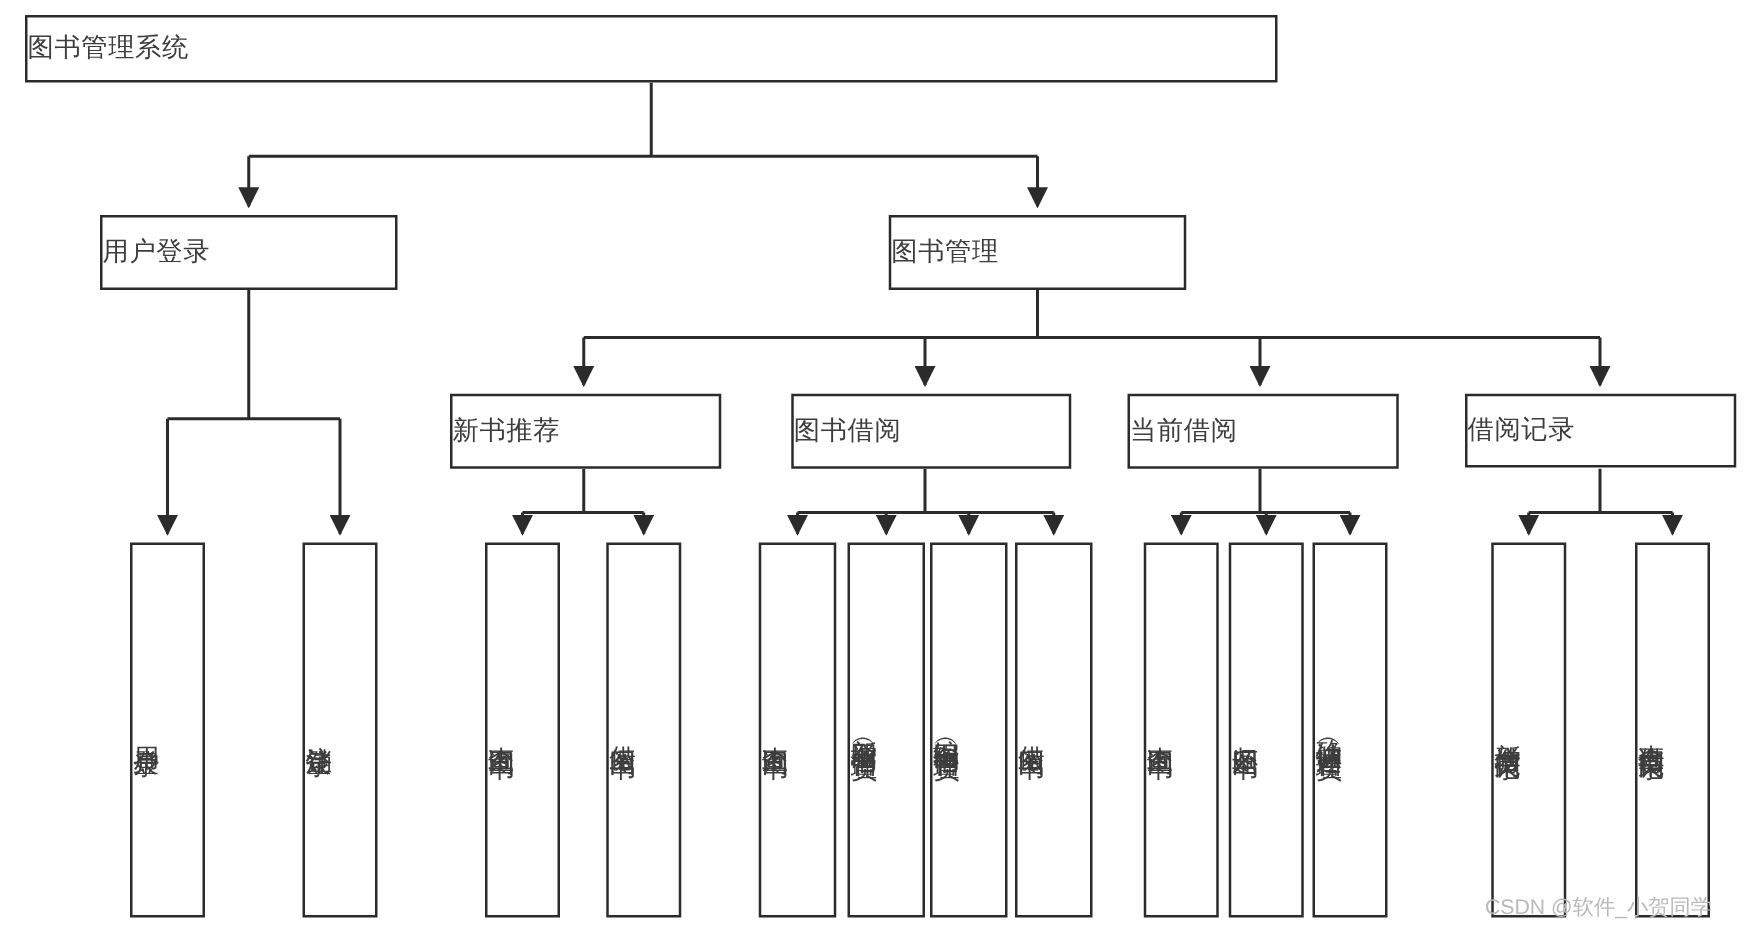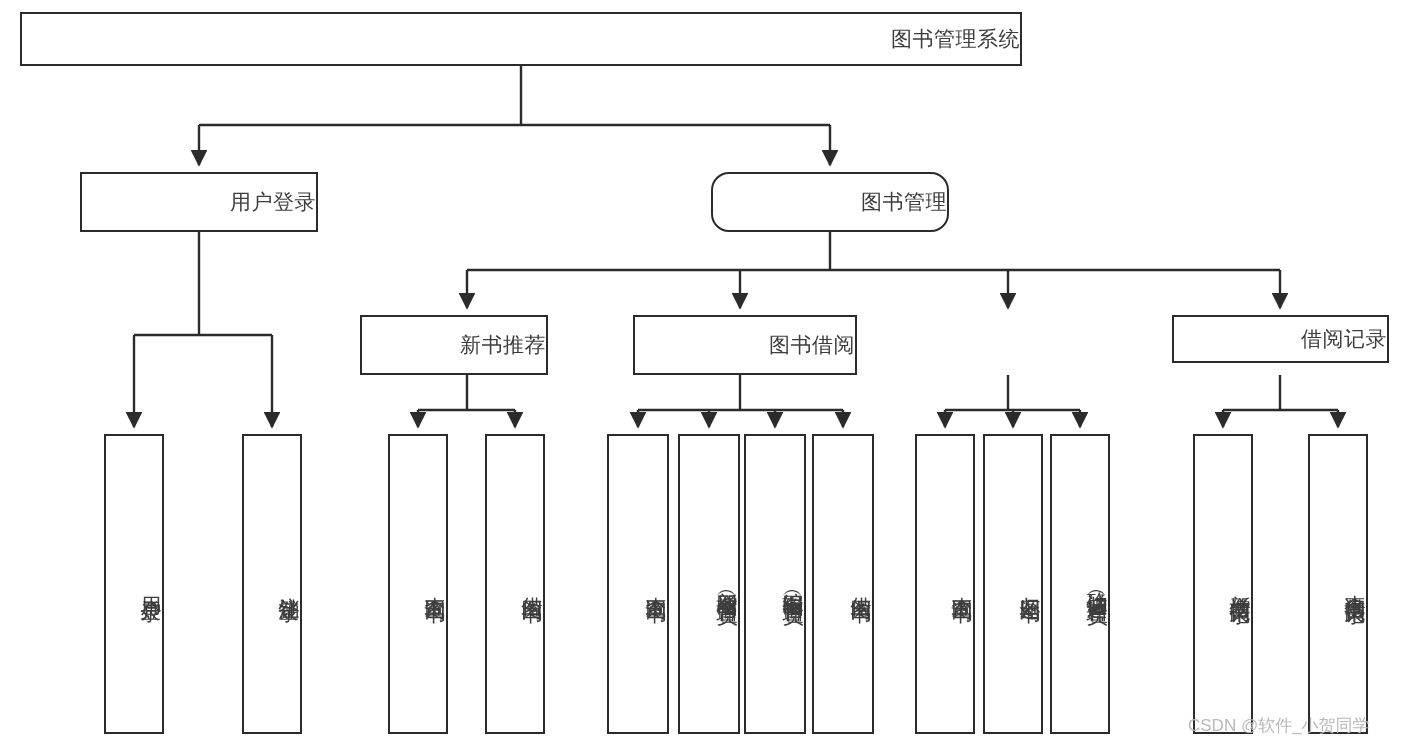--- a/index.html
+++ b/index.html
@@ -26,21 +26,21 @@
     height: 747px;
     pointer-events: none;
   }
   .node {
     position: absolute;
     box-sizing: border-box;
     background: #ffffff;
     border: 2px solid #2b2b2b;
     display: flex;
     align-items: center;
-    justify-content: flex-end;
+    justify-content: flex-start;
     color: #3d3d3d;
   }
   .node .label {
     color: #3d3d3d;
     line-height: 1.18;
     text-align: center;
     white-space: nowrap;
   }
   
   .node.h .label {
@@ -127,31 +127,34 @@
     </g>
   </svg>
 
   <div class="node h" style="left:20px; top:12px; width:1002px; height:54px;">
     <span class="label">图书管理系统</span>
   </div>
 
   <div class="node h" style="left:80px; top:172px; width:238px; height:60px;">
     <span class="label">用户登录</span>
   </div>
-  <div class="node h" style="left:711px; top:172px; width:238px; height:60px;border-radius:18px;">
+  <div class="node h" style="left:711px; top:172px; width:238px; height:60px;">
     <span class="label">图书管理</span>
   </div>
 
-  <div class="node h" style="left:360px; top:315px; width:188px; height:60px;">
+  <div class="node h" style="left:360px; top:315px; width:217px; height:60px;">
     <span class="label">新书推荐</span>
   </div>
   <div class="node h" style="left:633px; top:315px; width:224px; height:60px;">
     <span class="label">图书借阅</span>
   </div>
-  <div class="node h" style="left:1172px; top:315px; width:217px; height:48px;">
+  <div class="node h" style="left:902px; top:315px; width:217px; height:60px;">
+    <span class="label">当前借阅</span>
+  </div>
+  <div class="node h" style="left:1172px; top:315px; width:217px; height:59px;">
     <span class="label">借阅记录</span>
   </div>
 
   <div class="node v" style="left:104px; top:434px; width:60px; height:300px;">
     <span class="label">用户登录</span>
   </div>
   <div class="node v" style="left:242px; top:434px; width:60px; height:300px;">
     <span class="label">注销登录</span>
   </div>
   <div class="node v" style="left:388px; top:434px; width:60px; height:300px;">

